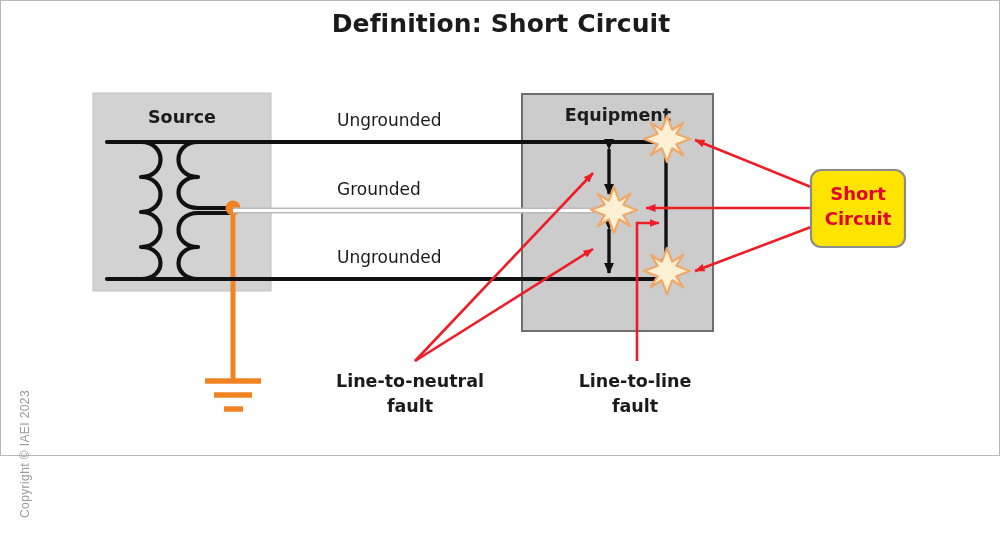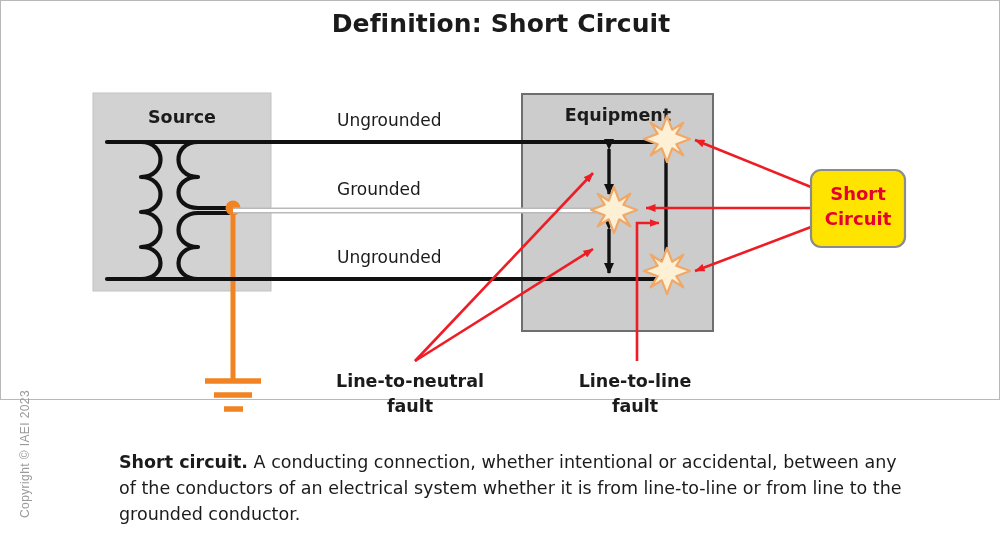--- a/index.html
+++ b/index.html
@@ -9,21 +9,21 @@
   }
   body {
     width: 1000px;
     height: 560px;
     overflow: hidden;
     font-family: "Liberation Sans", sans-serif;
   }
   #page {
     position: relative;
     width: 1000px;
-    height: 400px;
+    height: 456px;
     background: #ffffff;
     box-sizing: border-box;
     border: 1px solid #b8b8b8;
   }
   #slide-title {
     position: absolute;
     left: 0;
     top: 8px;
     width: 1000px;
     text-align: center;
@@ -179,17 +179,14 @@
 
     <text class="fault-label" x="634" y="386" text-anchor="middle">Line-to-line</text>
     <text class="fault-label" x="634" y="411" text-anchor="middle">fault</text>
 
     <rect x="810" y="169" width="94" height="77" rx="10" ry="10" fill="#ffe400" stroke="#8c8c8c" stroke-width="2.2"></rect>
     <text class="callout-label" x="857" y="199" text-anchor="middle">Short</text>
     <text class="callout-label" x="857" y="224" text-anchor="middle">Circuit</text>
 
   </svg>
 
-  <div id="definition">
-    <span class="term">Short circuit.</span><span> A conducting connection, whether intentional or accidental, between any of the conductors of an electrical system whether it is from line-to-line or from line to the grounded conductor.</span>
-  </div>
 
 </div>
 
 </body></html>

